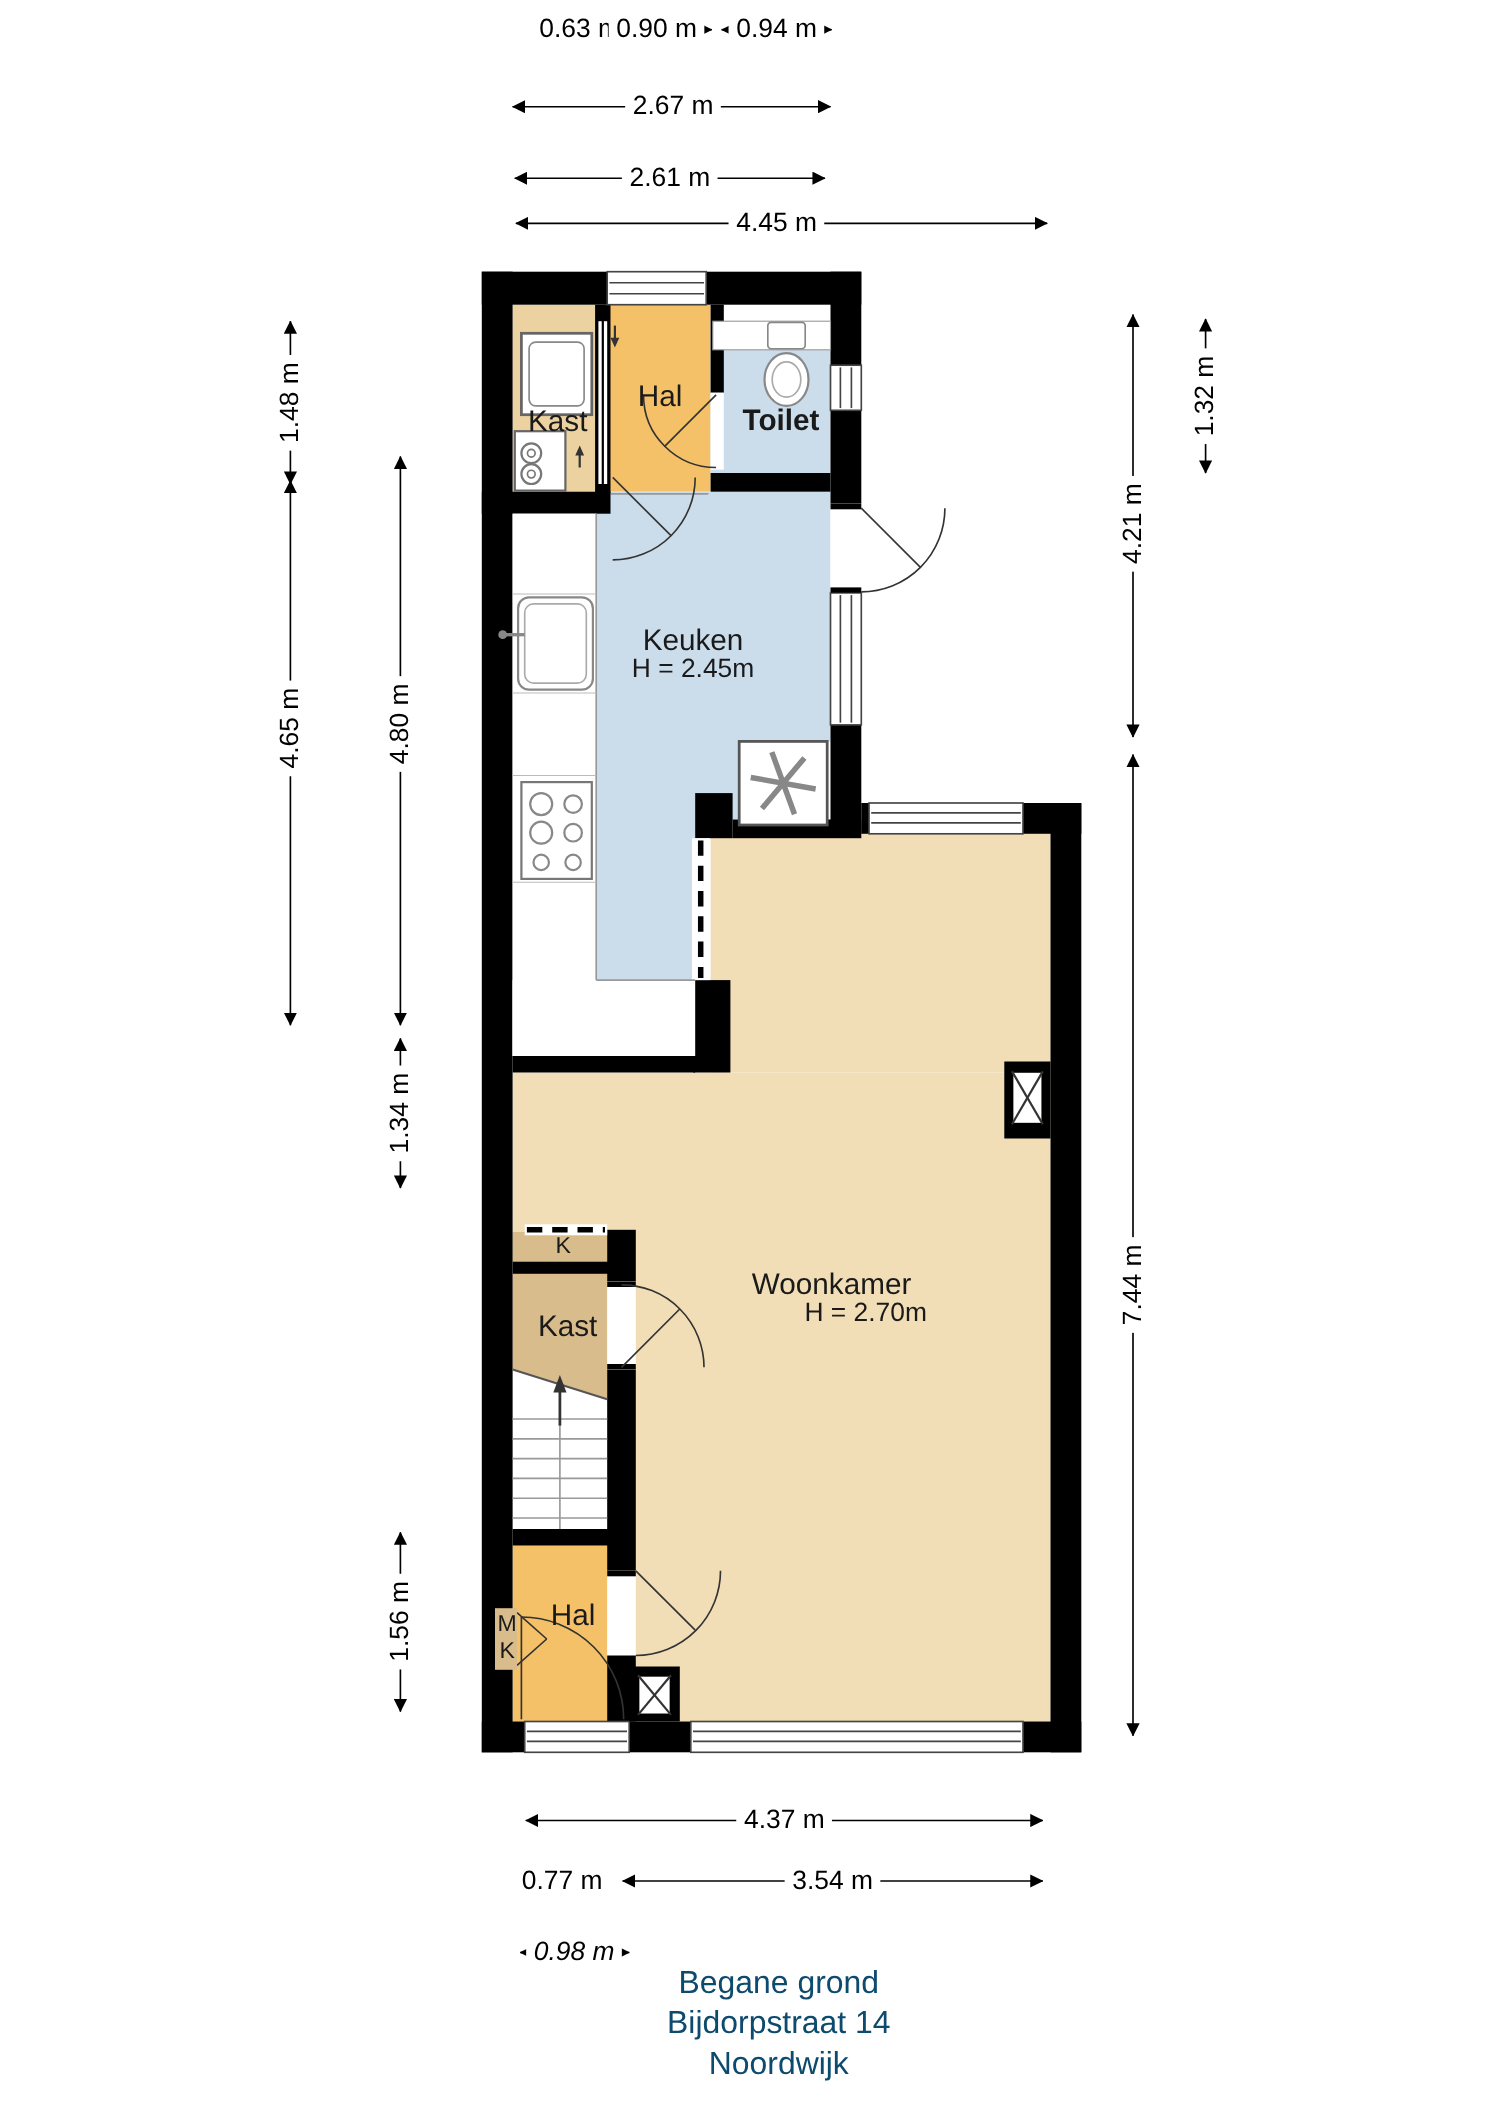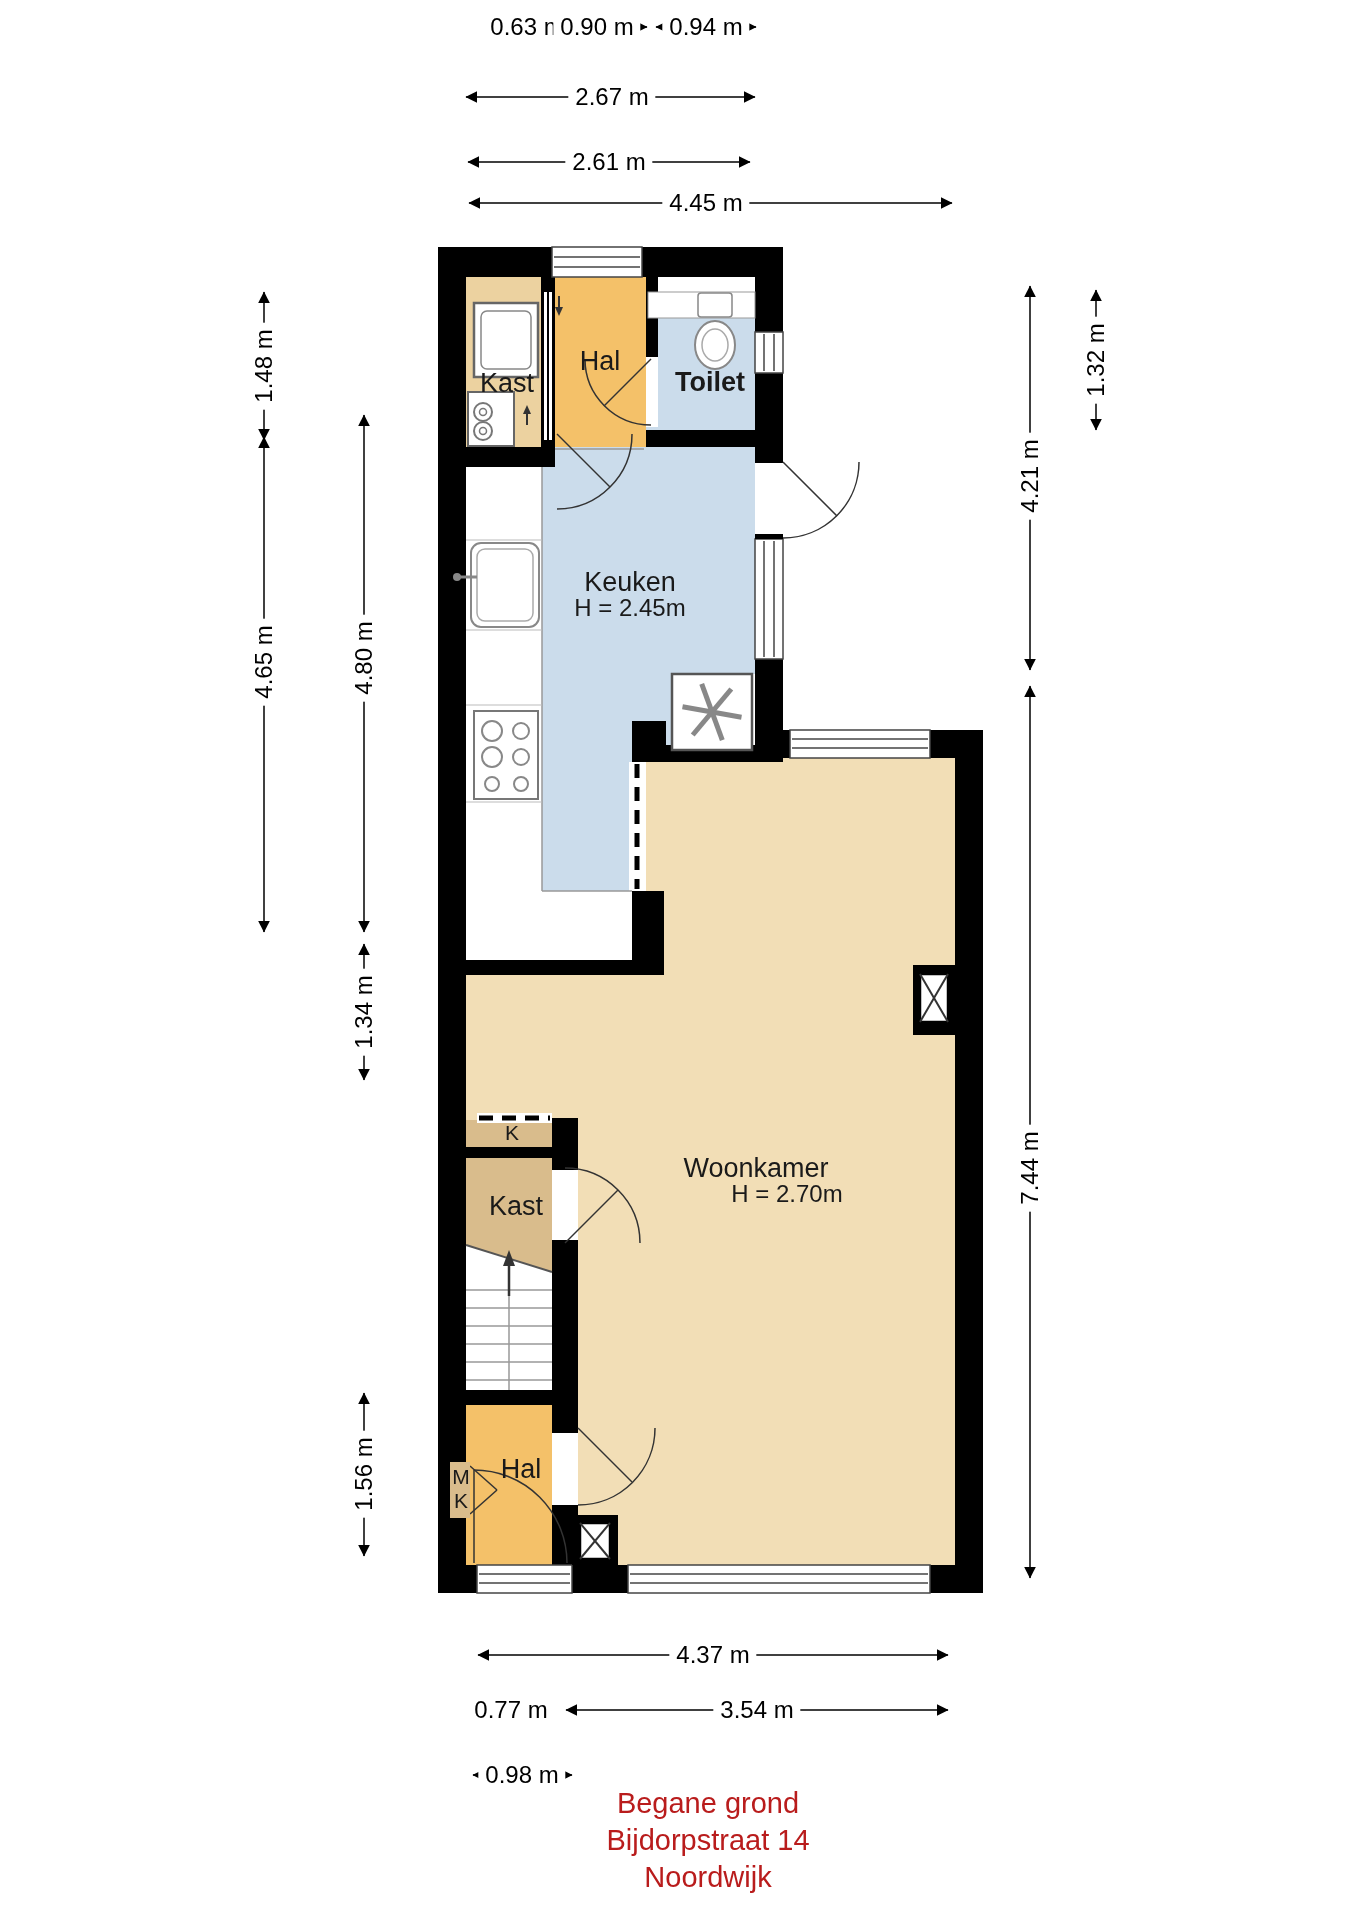--- a/index.html
+++ b/index.html
@@ -6,21 +6,21 @@
   .canvas{position:relative;width:1358px;height:1920px;background:#ffffff;
           font-family:"Liberation Sans",sans-serif;overflow:hidden;color:#111;}
   .canvas svg{position:absolute;left:0;top:0;}
   .lbl{position:absolute;transform:translate(-50%,-50%);white-space:nowrap;color:#1a1a1a;}
   .room{font-size:27px;}
   .sub{font-size:24px;}
   .small{font-size:21px;}
   .dim{position:absolute;transform:translate(-50%,-50%);white-space:nowrap;
        font-size:24px;background:#fff;padding:0 7px;color:#000;}
   .vdim{transform:translate(-50%,-50%) rotate(-90deg);}
-  .title-line{position:absolute;transform:translate(-50%,-50%);font-size:29px;color:#b91c1c;white-space:nowrap;}
+  .title-line{position:absolute;transform:translate(-50%,-50%);font-size:29px;color:#0c4a6e;white-space:nowrap;}
 </style>
 </head>
 <body>
 
 <div class="canvas">
 
 <svg width="1358" height="1920" viewBox="0 0 1358 1920">
   <defs>
     <marker id="arw" viewBox="0 0 10 10" refX="9.5" refY="5" markerWidth="8" markerHeight="8" orient="auto-start-reverse" markerUnits="strokeWidth">
       <path d="M0 0 L10 5 L0 10 z" fill="#000"></path>
@@ -286,19 +286,19 @@
 <div class="dim vdim" style="left:364px;top:1012px;">1.34 m</div>
 <div class="dim vdim" style="left:364px;top:1474px;">1.56 m</div>
 
 <div class="dim vdim" style="left:1096px;top:360px;">1.32 m</div>
 <div class="dim vdim" style="left:1030px;top:476px;">4.21 m</div>
 <div class="dim vdim" style="left:1030px;top:1168px;">7.44 m</div>
 
 <div class="dim" style="left:713px;top:1655px;">4.37 m</div>
 <div class="dim" style="left:511px;top:1710px;">0.77 m</div>
 <div class="dim" style="left:757px;top:1710px;">3.54 m</div>
-<div class="dim" style="left:522px;top:1775px;">0.98 m</div>
+<div class="dim" style="left:522px;top:1775px;font-style:italic;">0.98 m</div>
 
 <div class="title-line" style="left:708px;top:1803px;">Begane grond</div>
 <div class="title-line" style="left:708px;top:1840px;">Bijdorpstraat 14</div>
 <div class="title-line" style="left:708px;top:1877px;">Noordwijk</div>
 
 </div>
 
 </body></html>

